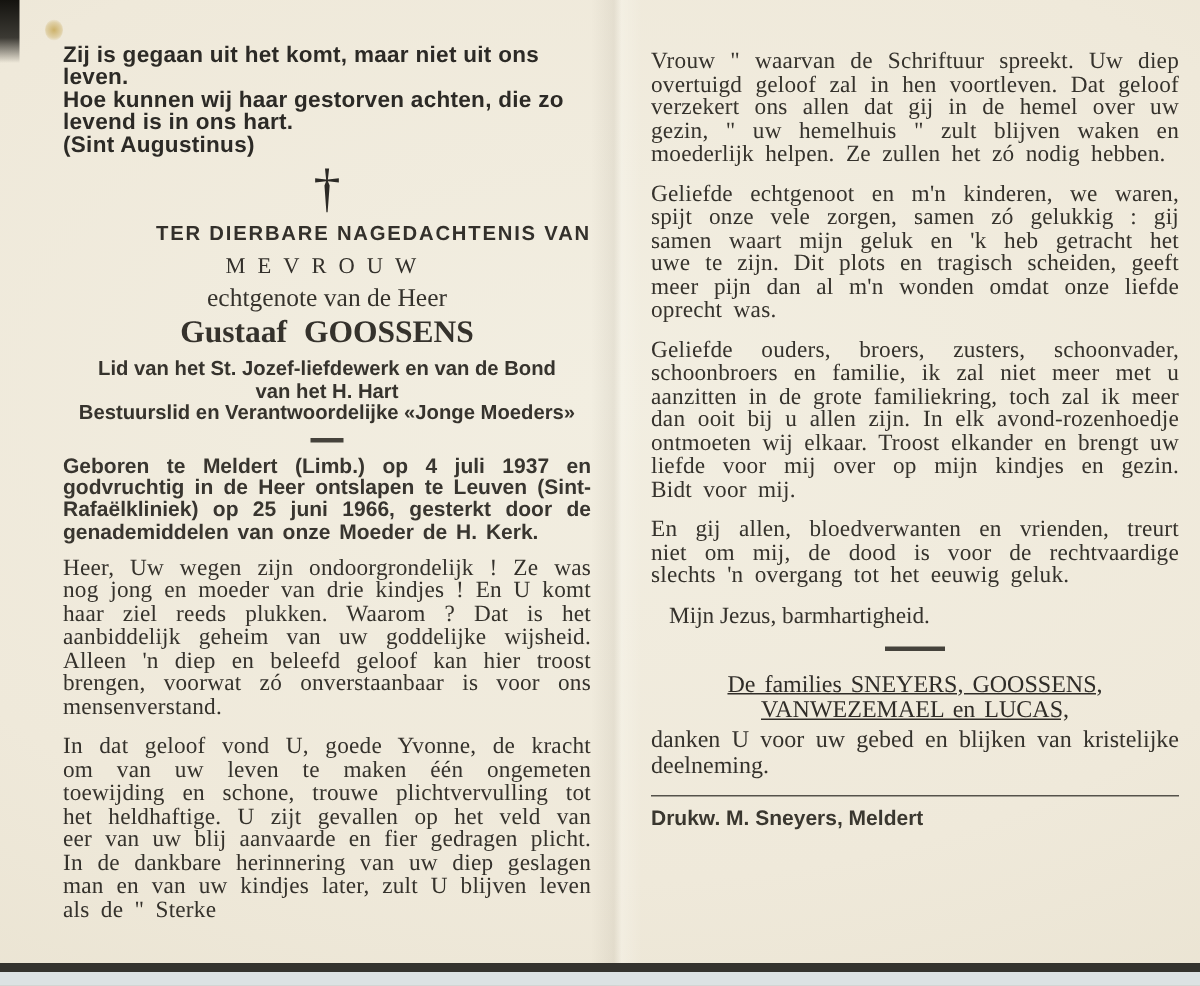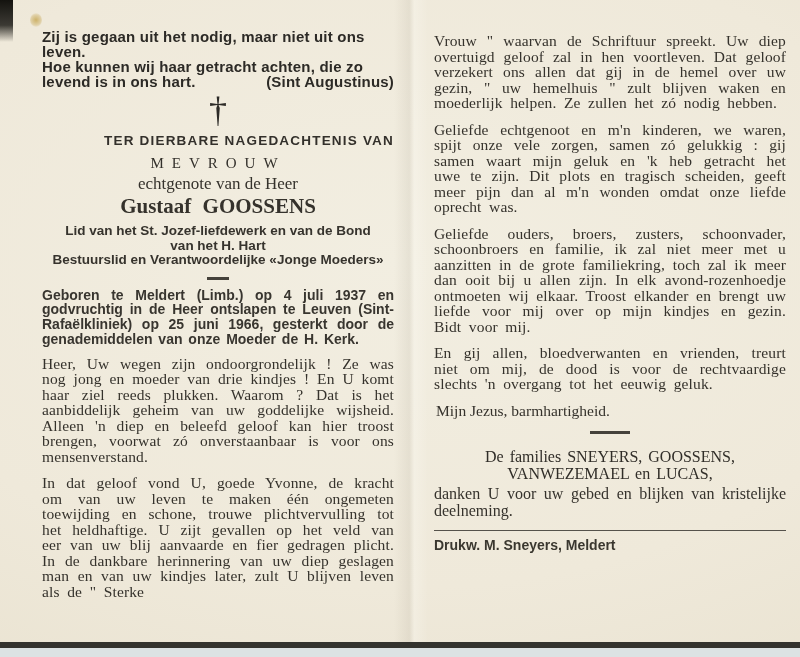--- a/index.html
+++ b/index.html
@@ -20,53 +20,53 @@
     background:radial-gradient(circle,#cdb26a 0%,rgba(205,178,106,.45) 55%,rgba(205,178,106,0) 80%);}
   .card-bottom-edge{position:absolute;left:0;top:642px;width:100%;height:6px;background:#34332e;}
   .below-card{position:absolute;left:0;top:648px;width:100%;height:9px;background:#dce2e3;}
 
   .page{position:absolute;top:0;width:352px;}
   #left-page{left:42px;}
   #right-page{left:434px;}
 
   
   .quote{margin-top:29px;font:bold 15px/15px "Liberation Sans", sans-serif;color:#2c2a26;letter-spacing:.2px;}
-  .quote-row{display:flex;justify-content:space-between;}
+  .quote-row{display:flex;justify-content:flex-start;flex-direction:column;}
   .cross{ text-align:center;font:400 36px/38px "Liberation Serif", serif;color:#2c2a26;margin-top:2px;}
   .memorial{margin-top:4px;text-align:right;font:bold 13.5px/16px "Liberation Sans", sans-serif;letter-spacing:1.2px;color:#33302b;}
   .mevrouw{margin-top:5px;text-align:center;font:400 15px/18px "Liberation Serif", serif;letter-spacing:8px;color:#33302b;}
   .name{margin-top:4px;text-align:center;font:bold 30px/34px "Liberation Serif", serif;word-spacing:4px;color:#2e2b26;}
   .spouse-intro{margin-top:2px;text-align:center;font:400 17px/19px "Liberation Serif", serif;}
   .spouse-name{margin-top:1px;text-align:center;font:bold 21px/24px "Liberation Serif", serif;word-spacing:6px;}
   .memberships{margin-top:6px;text-align:center;font:bold 13.5px/14.5px "Liberation Sans", sans-serif;color:#36332d;}
   .rule-short{width:22px;height:3px;background:#45423b;margin:9px auto 8px auto;}
   .bio{font:bold 14px/14.8px "Liberation Sans", sans-serif;text-align:justify;word-spacing:2px;color:#38352f;}
   .body{margin:0 0 11px 0;font:400 15.5px/15.5px "Liberation Serif", serif;text-align:justify;word-spacing:3.5px;letter-spacing:.15px;}
   .body.first{margin-top:9px;}
 
   
   #right-page .body.first{margin-top:33px;}
-  .short-line{margin:0 0 5px 2px;font:400 15.5px/16px "Liberation Serif", serif;}
+  .short-line{margin:0 0 5px 12px;font:400 15.5px/16px "Liberation Serif", serif;}
   .families-rule{width:40px;height:3px;background:#45423b;margin:12px auto 14px auto;}
-  .families{text-align:center;font:400 16px/17.5px "Liberation Serif", serif;word-spacing:2px;color:#302d28;}
+  .families{text-align:center;font:400 16px/17.5px "Liberation Serif", serif;word-spacing:2px;color:#302d28;text-decoration:underline;}
   .thanks{margin-top:2px;font:400 16px/17.5px "Liberation Serif", serif;text-align:justify;word-spacing:2.5px;}
   .printer{margin-top:10px;border-top:1px solid #55524b;padding-top:6px;text-align:left;
     font:bold 14px/16px "Liberation Sans", sans-serif;color:#3a372f;}
 </style>
 </head>
 <body>
 
 <div id="card">
 
   <div class="fold-shadow"></div>
 
   <div class="page" id="left-page">
     <div class="quote">
-      <div>Zij is gegaan uit het nodig, maar niet uit ons leven.</div>
-      <div>Hoe kunnen wij haar getracht achten, die zo</div>
+      <div>Zij is gegaan uit het komt, maar niet uit ons leven.</div>
+      <div>Hoe kunnen wij haar gestorven achten, die zo</div>
       <div class="quote-row">
         <span>levend is in ons hart.</span>
         <span>(Sint Augustinus)</span>
       </div>
     </div>
 
     <div class="cross">†</div>
 
     <div class="memorial">TER DIERBARE NAGEDACHTENIS VAN</div>
     <div class="mevrouw">MEVROUW</div>

